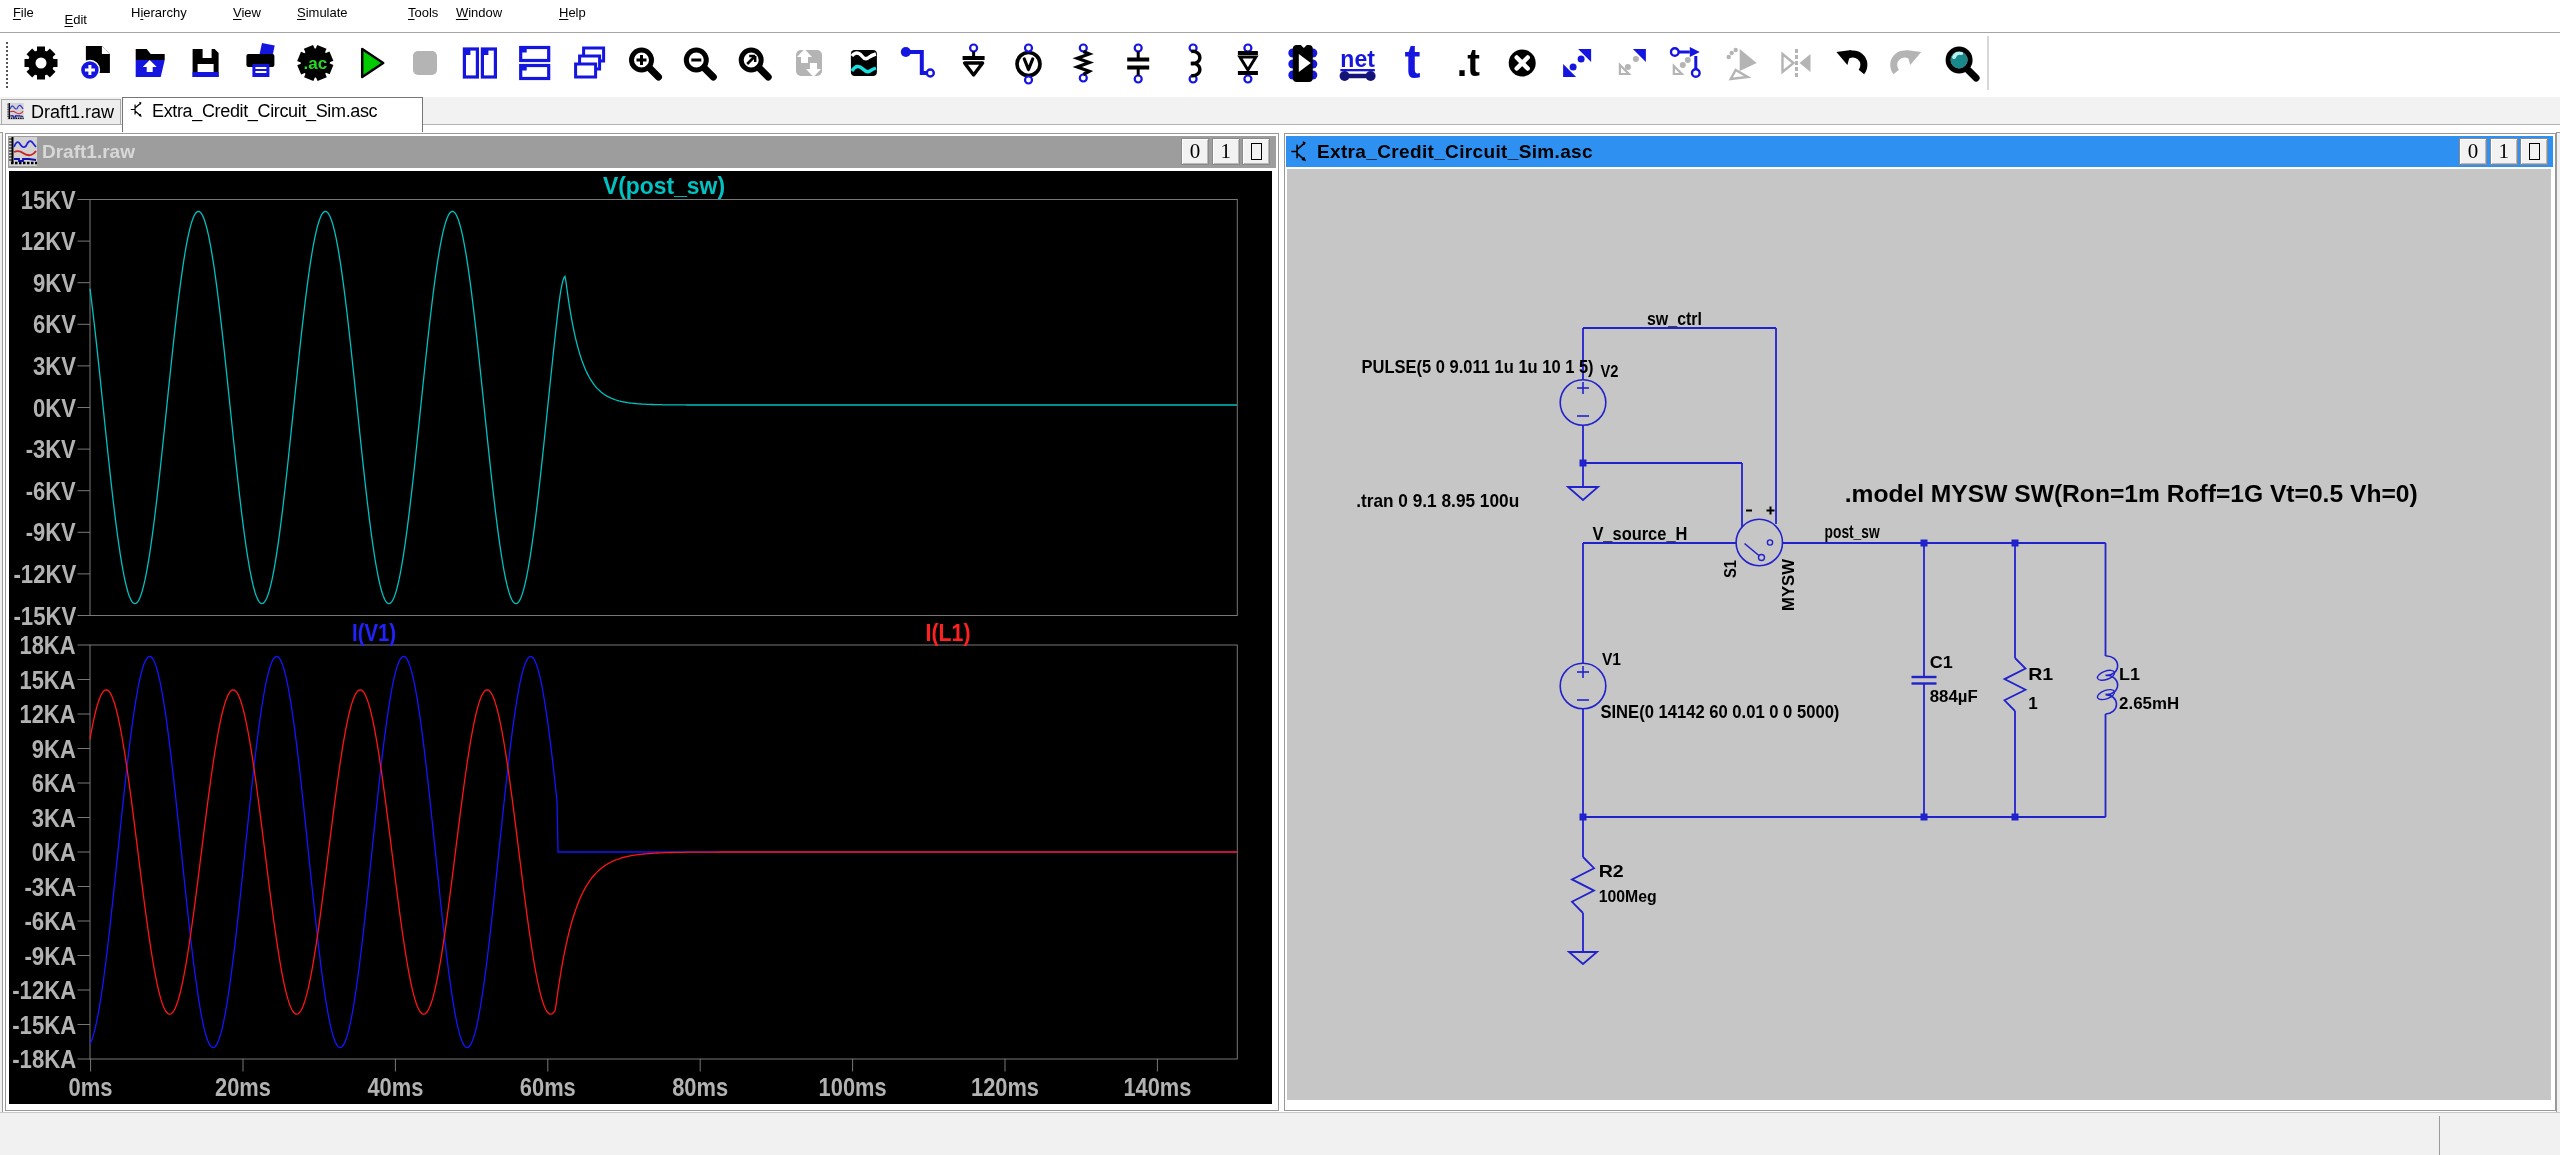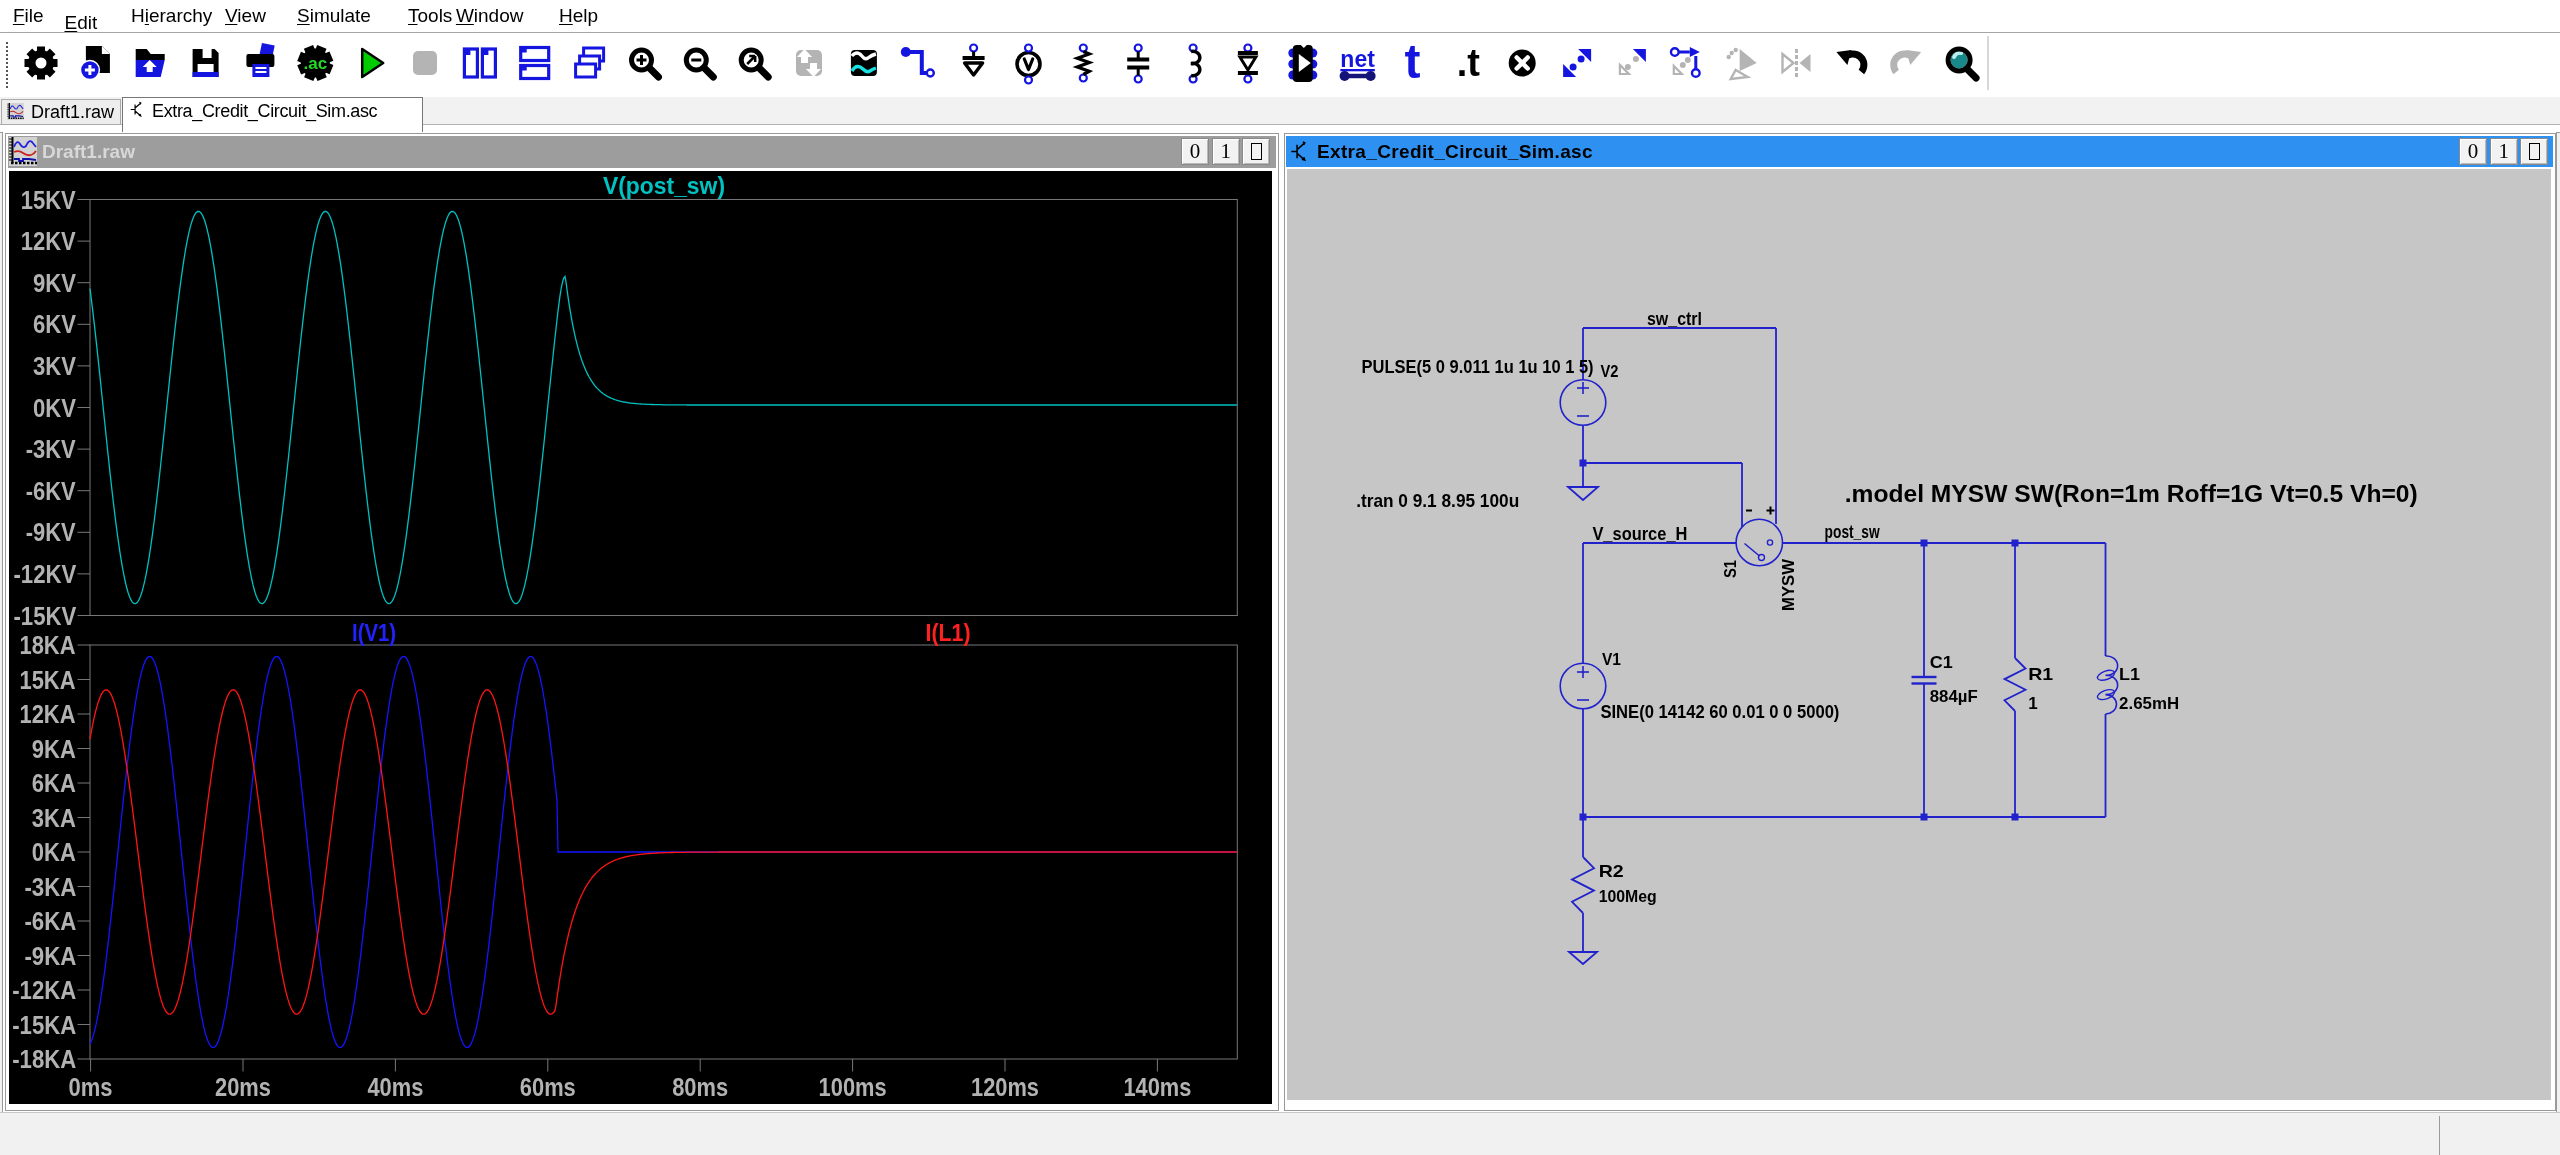--- a/index.html
+++ b/index.html
@@ -1,25 +1,25 @@
 <!DOCTYPE html>
 <html><head><meta charset="utf-8">
 <style>
 html,body{margin:0;padding:0;width:2560px;height:1155px;overflow:hidden;background:#f1f1f1;
 font-family:"Liberation Sans",sans-serif;}
 .abs{position:absolute;}
 u{text-decoration:underline;text-underline-offset:2px;}
 </style></head>
 <body>
 
-<div class="abs" style="left:0;top:0;width:2560px;height:32px;background:#fff;border-bottom:1px solid #a6a6a6;font-size:19px;color:#000">
+<div class="abs" style="left:0;top:0;width:2560px;height:32px;background:#fff;border-bottom:1px solid #a6a6a6;font-size:13px;color:#000">
     <span style="position:absolute;left:12.9px;top:5px"><u>F</u>ile</span>
     <span style="position:absolute;left:64.5px;top:12px"><u>E</u>dit</span>
     <span style="position:absolute;left:131px;top:5px">H<u>i</u>erarchy</span>
-    <span style="position:absolute;left:225px;top:5px"><u>V</u>iew</span>
+    <span style="position:absolute;left:233px;top:5px"><u>V</u>iew</span>
     <span style="position:absolute;left:297px;top:5px"><u>S</u>imulate</span>
     <span style="position:absolute;left:408px;top:5px"><u>T</u>ools</span>
     <span style="position:absolute;left:455.9px;top:5px"><u>W</u>indow</span>
     <span style="position:absolute;left:559px;top:5px"><u>H</u>elp</span>
   </div>
 
 <div class="abs" style="left:0;top:33px;width:2560px;height:64px;background:#fff"></div>
 <svg width="2050" height="64" style="position:absolute;left:0;top:33px" xmlns="http://www.w3.org/2000/svg">
     <line x1="7" y1="9" x2="7" y2="55" stroke="#555" stroke-width="2" stroke-dasharray="2,2"></line>
     <g transform="translate(41.0,30)">

